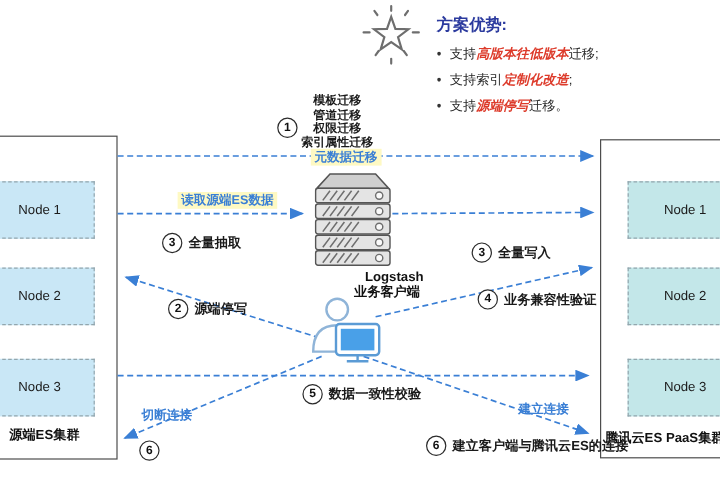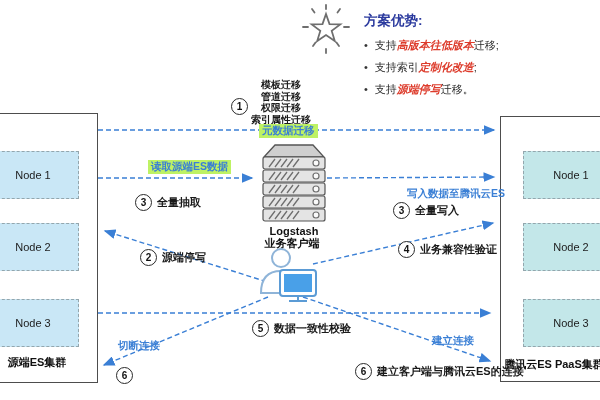--- a/index.html
+++ b/index.html
@@ -16,30 +16,30 @@
   .node-src{background:#c9e7f6;}
   .node-tgt{background:#c3e7e9;}
   .cluster-label{position:absolute;font-weight:bold;font-size:11px;color:#111;text-align:center;white-space:nowrap;}
   
   .step-row{position:absolute;display:flex;align-items:center;gap:5px;white-space:nowrap;}
   .circle-num{display:inline-flex;align-items:center;justify-content:center;flex:0 0 auto;
       width:15px;height:15px;border:1.3px solid #2a2a2a;border-radius:50%;
       font-size:10px;font-weight:bold;color:#111;background:#fff;line-height:15px;}
   .step-label{font-weight:bold;font-size:11px;color:#1a1a1a;}
   .arrow-label{position:absolute;font-size:10.5px;font-weight:bold;color:#3a7fd5;white-space:nowrap;}
-  .on-line{background:#bef264;padding:0 3px;}
+  .on-line{background:#fef9c3;padding:0 3px;}
   .mini-lines{position:absolute;font-size:10px;font-weight:bold;line-height:11.5px;
       text-align:center;color:#1a1a1a;white-space:nowrap;}
   
   .adv{position:absolute;left:364px;top:12px;width:220px;}
   .adv-title{font-size:13.5px;font-weight:bold;color:#2b3a9e;margin-bottom:9px;}
   .adv-row{display:flex;align-items:flex-start;gap:7px;margin-bottom:9px;font-size:11px;color:#2a2a2a;line-height:13px;}
   .adv-dot{font-size:11px;color:#333;line-height:13px;}
   .adv-hl{color:#dd3b2b;font-weight:bold;font-style:italic;margin-top:28px;}
-  .icon-label{position:absolute;font-weight:bold;font-size:11px;color:#111;text-align:center;white-space:nowrap;}
+  .icon-label{position:absolute;font-weight:bold;font-size:11px;color:#111;text-align:right;white-space:nowrap;margin-left:28px;}
   svg{display:block;}
 </style>
 </head>
 <body>
 
 <div class="canvas">
 
   <div class="cluster-box" style="left:-36px;top:113px;width:134px;height:270px;">
     <div class="node node-src" style="left:22px;top:37px;width:92px;height:48px;">
       <span>Node 1</span>
@@ -121,21 +121,20 @@
     <div>索引属性迁移</div>
   </div>
   <div class="arrow-label on-line" style="left:259px;top:124px;">元数据迁移</div>
 
   <div class="arrow-label on-line" style="left:148px;top:160px;">读取源端ES数据</div>
   <div class="step-row" style="left:135px;top:194px;">
     <span class="circle-num">3</span>
     <span class="step-label">全量抽取</span>
   </div>
 
-  <div class="arrow-label" style="left:407px;top:187px;">写入数据至腾讯云ES</div>
   <div class="step-row" style="left:393px;top:202px;">
     <span class="circle-num">3</span>
     <span class="step-label">全量写入</span>
   </div>
 
   <div class="step-row" style="left:140px;top:249px;">
     <span class="circle-num">2</span>
     <span class="step-label">源端停写</span>
   </div>
 

